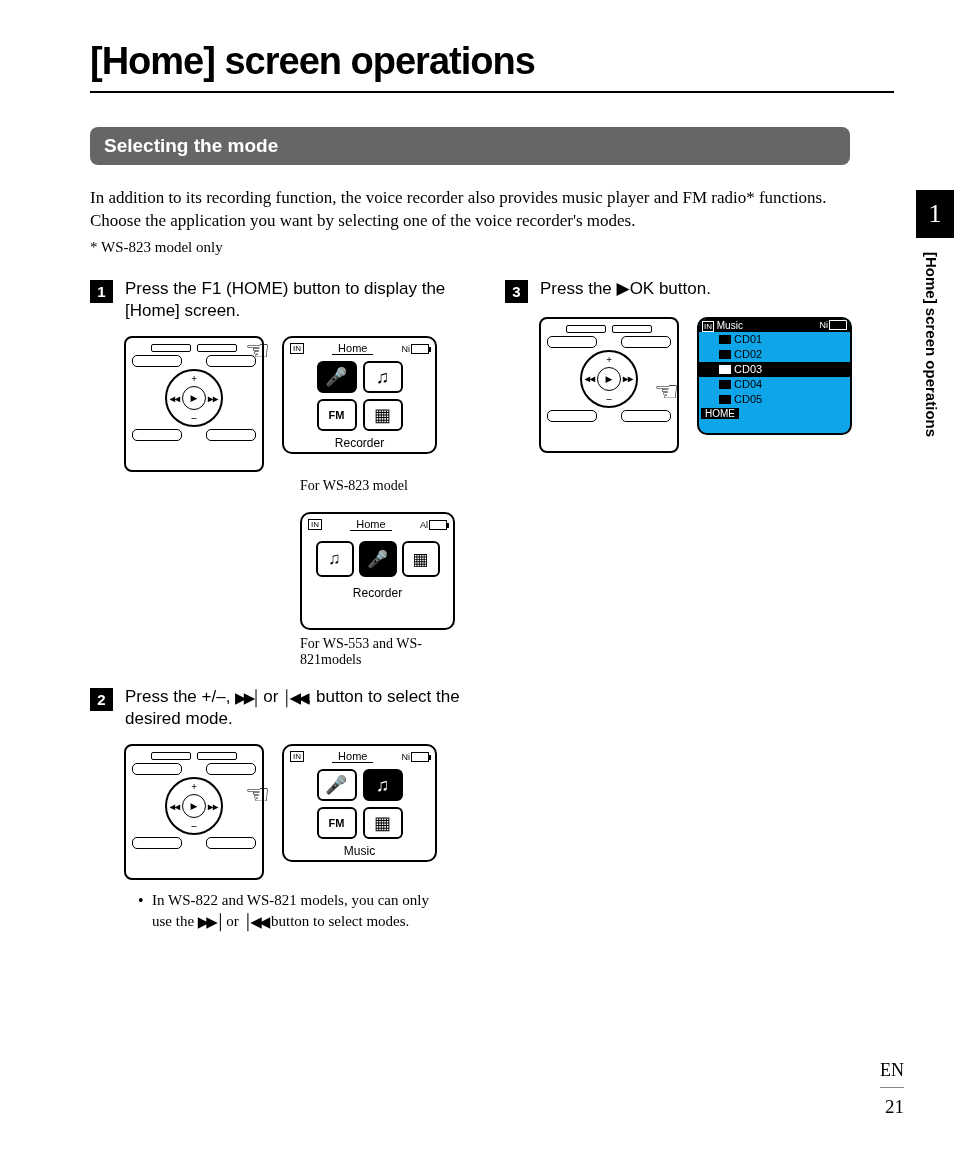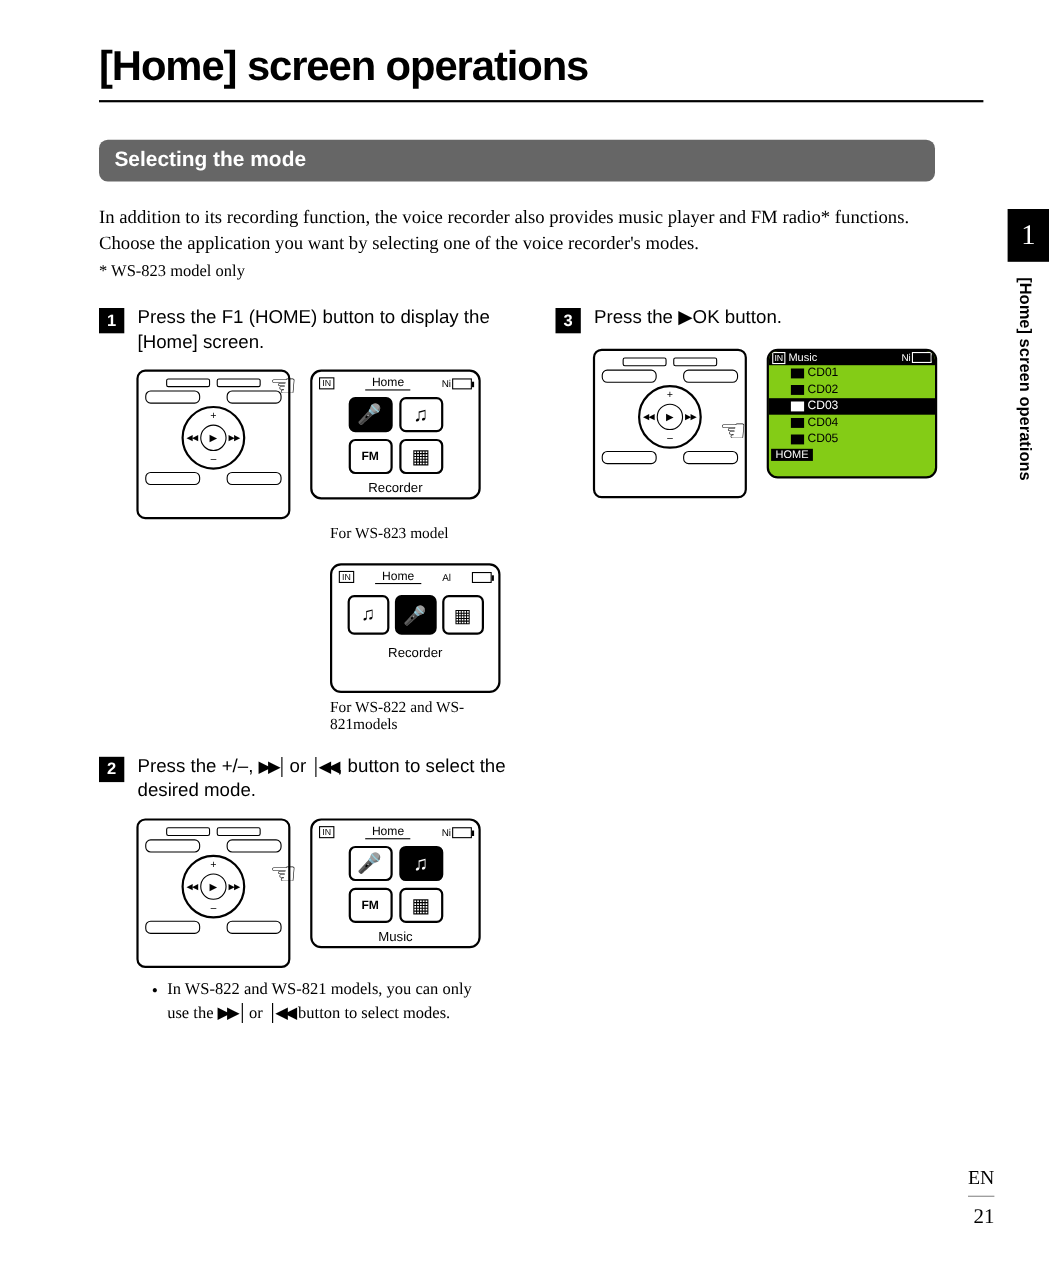--- a/index.html
+++ b/index.html
@@ -33,21 +33,21 @@
 .lcd-bar{display:flex;justify-content:space-between;align-items:center;font-size:10px;padding:0 2px;margin-bottom:4px}
 .lcd-title{font-size:11px;border-bottom:1px solid #000;padding:0 6px}
 .batt{width:18px;height:10px;border:1px solid #000;position:relative}
 .batt:after{content:"";position:absolute;right:-3px;top:2px;width:2px;height:5px;background:#000}
 .grid2{display:flex;flex-wrap:wrap;gap:6px;justify-content:center;padding:2px 10px}
 .ic{width:40px;height:32px;border:2px solid #000;border-radius:6px;display:flex;align-items:center;justify-content:center;font-size:18px}
 .ic.sel{background:#000;color:#fff}
 .lcd-label{text-align:center;font-size:12px;padding-top:3px;font-family:Arial,Helvetica,sans-serif}
 .grid3{display:flex;gap:5px;justify-content:center;padding:6px 4px}
 .ic3{width:38px;height:36px;border:2px solid #000;border-radius:6px;display:flex;align-items:center;justify-content:center;font-size:17px}
-.music-list{width:155px;height:118px;border:2.5px solid #000;border-radius:10px;background:#84cc16;font-family:Arial,Helvetica,sans-serif;font-size:11px;overflow:hidden}
+.music-list{width:155px;height:118px;border:2.5px solid #000;border-radius:10px;background:#0ea5e9;font-family:Arial,Helvetica,sans-serif;font-size:11px;overflow:hidden}
 .ml-head{background:#000;color:#fff;display:flex;justify-content:space-between;padding:1px 3px;font-size:10px}
 .ml-row{display:flex;align-items:center;gap:3px;padding:0 20px;height:15px;font-size:11px}
 .ml-row.hl{background:#000;color:#fff}
 .fold{width:12px;height:9px;background:#000;display:inline-block}
 .ml-row.hl .fold{background:#fff}
 .ml-home{background:#000;color:#fff;display:inline-block;padding:0 4px;margin:1px 2px;font-size:10px}
 .bullet{margin-left:48px;margin-top:10px;font-size:15px;line-height:1.35;position:relative;padding-left:14px;width:300px}
 .bullet:before{content:"•";position:absolute;left:0;top:0;font-size:16px}
 .side-tab{position:absolute;right:0;top:190px;width:38px;height:48px;background:#000;color:#fff;display:flex;align-items:center;justify-content:center;font-family:Georgia,serif;font-size:26px}
 .side-text{position:absolute;right:14px;top:252px;writing-mode:vertical-rl;font-family:Arial,Helvetica,sans-serif;font-weight:700;font-size:15px}
@@ -120,34 +120,34 @@
       <div class="lcd-label">Recorder</div>
     </div>
   </div>
   <div class="caption">For WS-823 model</div>
 
   <div class="imgs" style="margin-left:210px">
     <div class="lcd">
       <div class="lcd-bar">
               <span style="border:1px solid #000;padding:0 2px;font-size:8px">IN</span>
               <span class="lcd-title">Home</span>
-              <span style="display:flex;align-items:center;gap:19px">
+              <span style="display:flex;align-items:center;gap:1px">
                 <span style="font-size:9px">Al</span>
                 <span class="batt"></span>
               </span>
             </div>
       <div class="grid3">
         <div class="ic3">♫</div>
         <div class="ic3 sel" style="background:#000;color:#fff">🎤</div>
         <div class="ic3">▦</div>
       </div>
       <div class="lcd-label">Recorder</div>
     </div>
   </div>
-  <div class="caption2">For WS-822 and WS-821models</div>
+  <div class="caption2">For WS-553 and WS-821models</div>
 
   <div class="step">
     <div class="num">2</div>
     <div class="step-text">
       <span>Press the +/–, </span><span class="ff">▶▶│</span><span> or </span><span class="rw">│◀◀</span><span>, button to select the desired mode.</span>
     </div>
   </div>
 
   <div class="imgs">
     <div class="device">

